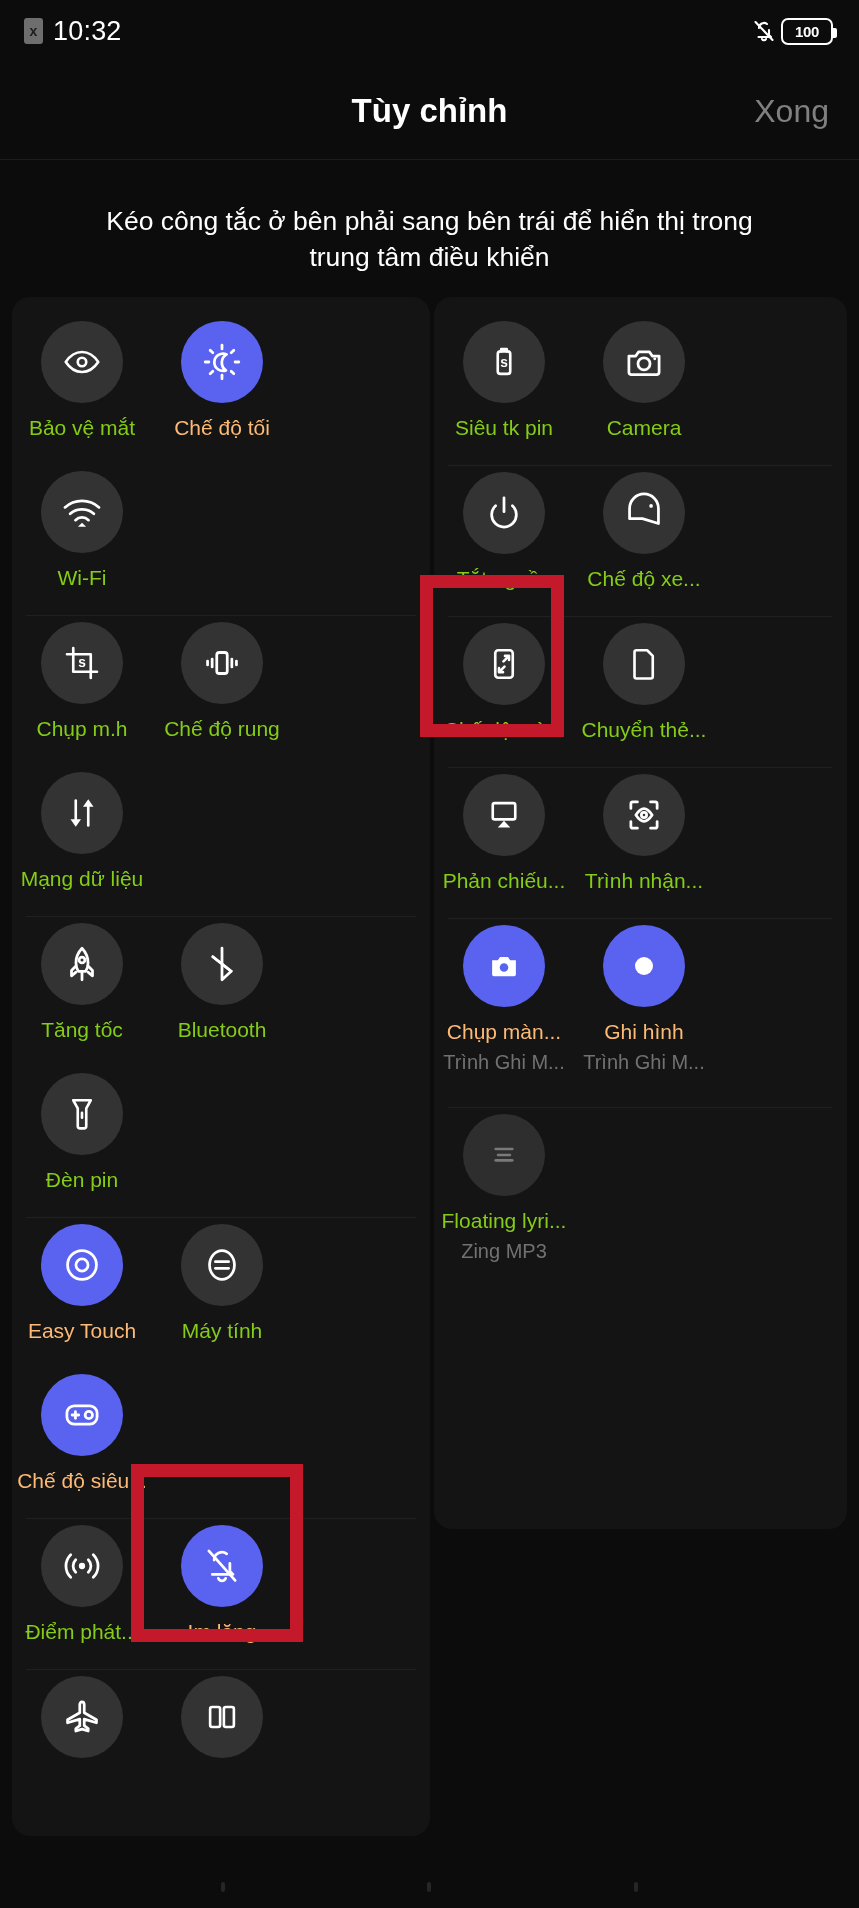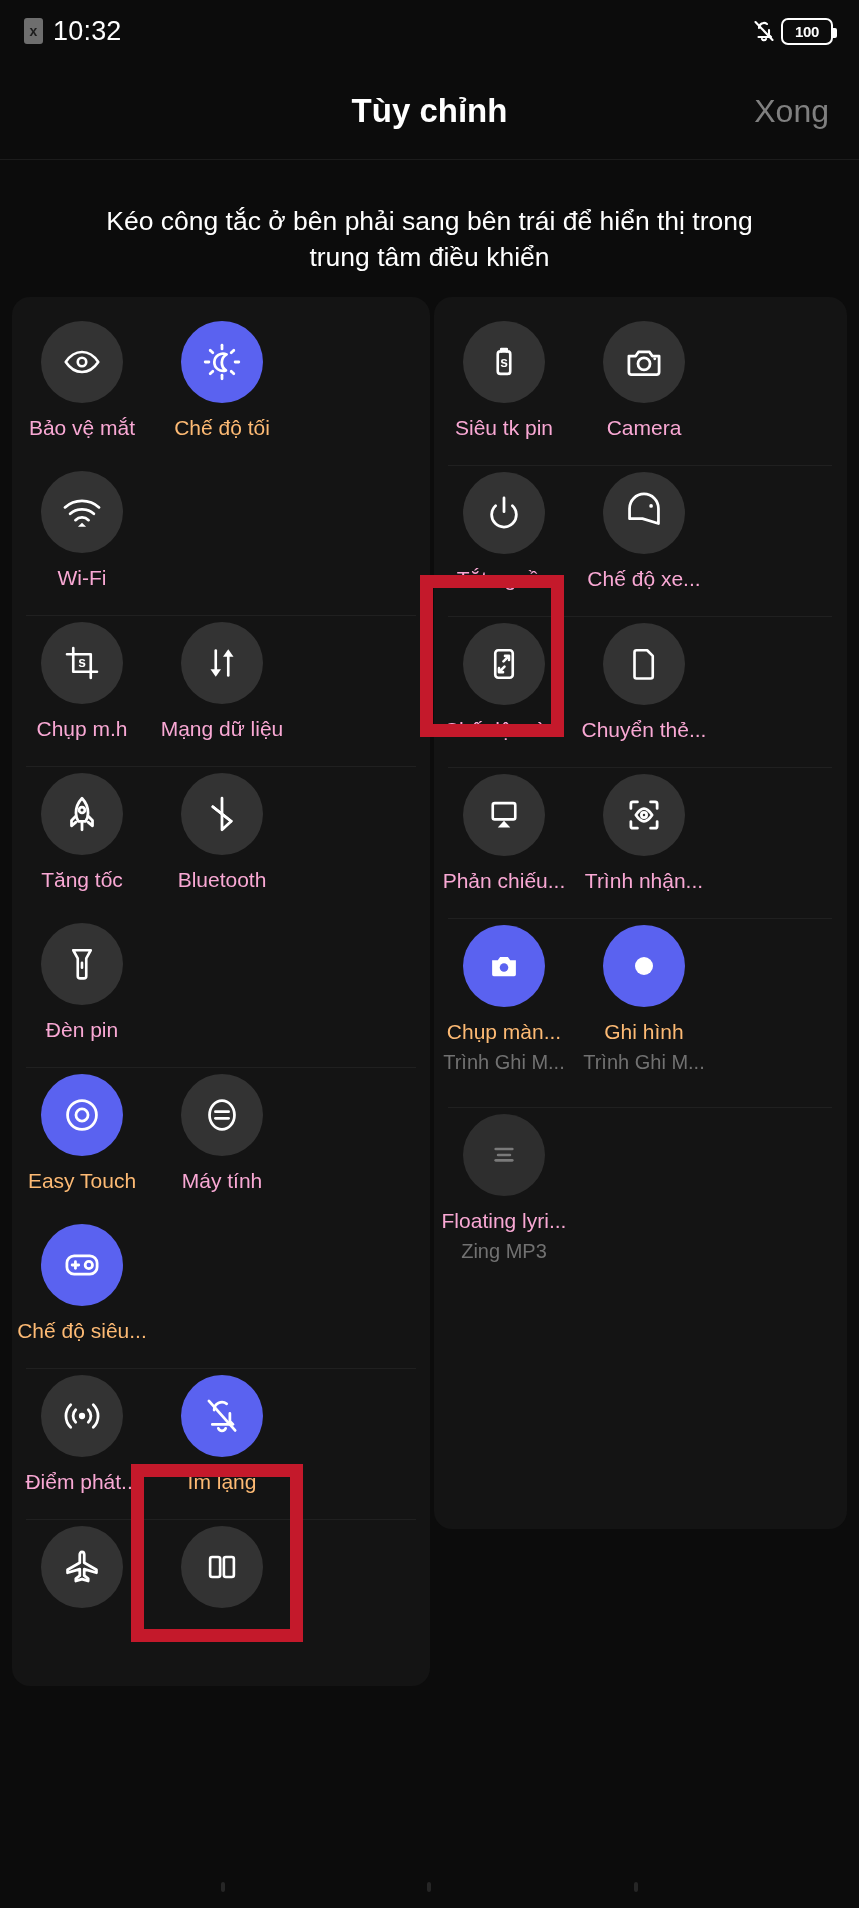--- a/index.html
+++ b/index.html
@@ -97,21 +97,21 @@
     border-radius: 50%;
     background: #333333;
     display: flex; align-items: center; justify-content: center;
     margin-top: 6px;
   }
   .bubble.on { background: #5a62f0; }
   .bubble.off-dim { background: #2e2e2e; }
   .label {
     margin-top: 13px;
     font-size: 21px;
-    color: #f9a8d4;
+    color: #84cc16;
     white-space: nowrap;
     text-align: center;
     line-height: 1.1;
   }
   .label.accent { color: #fdba74; }
   .sublabel {
     margin-top: 8px;
     font-size: 20px;
     color: #717171;
     white-space: nowrap;
@@ -227,20 +227,34 @@
         <div class="bubble">
           <svg viewBox="0 0 32 32" width="40" height="40">
             <path class="ic" d="M9 4v19h19"></path>
             <path class="ic" d="M23 28V9H4"></path>
             <text x="16" y="19" class="icf" font-size="11" font-weight="bold" text-anchor="middle" font-family="Liberation Sans, sans-serif">s</text>
           </svg>
         </div>
         <div class="label">Chụp m.h</div>
       </div>
 
+      <div class="cell">
+        <div class="bubble">
+          <svg viewBox="0 0 32 32" width="42" height="42">
+            <rect class="ic" x="12" y="8" width="8" height="16" rx="2"></rect>
+            <g class="ic">
+              <line x1="8.5" y1="13" x2="8.5" y2="19"></line>
+              <line x1="5" y1="14.5" x2="5" y2="17.5"></line>
+              <line x1="23.5" y1="13" x2="23.5" y2="19"></line>
+              <line x1="27" y1="14.5" x2="27" y2="17.5"></line>
+            </g>
+          </svg>
+        </div>
+        <div class="label">Chế độ rung</div>
+      </div>
 
       <div class="cell">
         <div class="bubble">
           <svg viewBox="0 0 32 32" width="40" height="40">
             <line class="ic" x1="11" y1="6" x2="11" y2="24"></line>
             <path class="icf" d="M11 27l-4.2-6h8.4z"></path>
             <line class="ic" x1="21" y1="26" x2="21" y2="8"></line>
             <path class="icf" d="M21 5l4.2 6h-8.4z"></path>
           </svg>
         </div>

